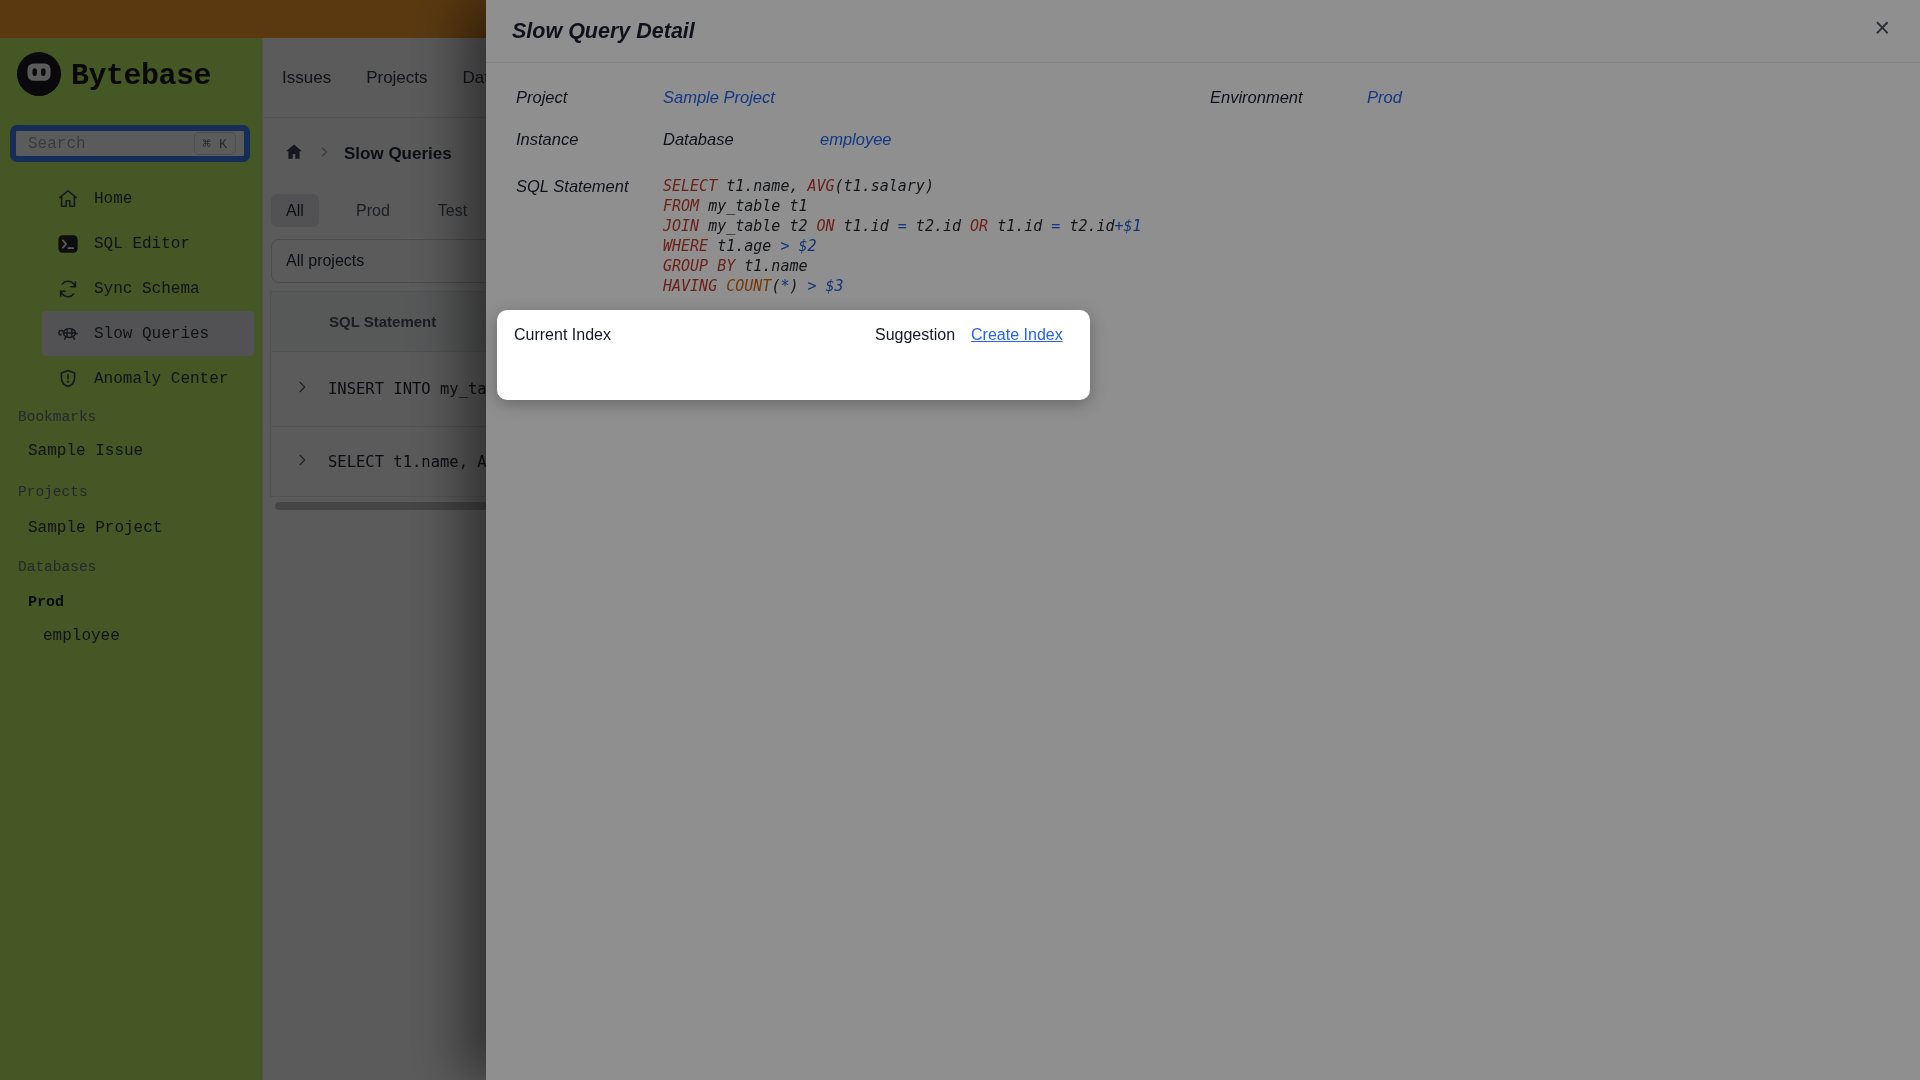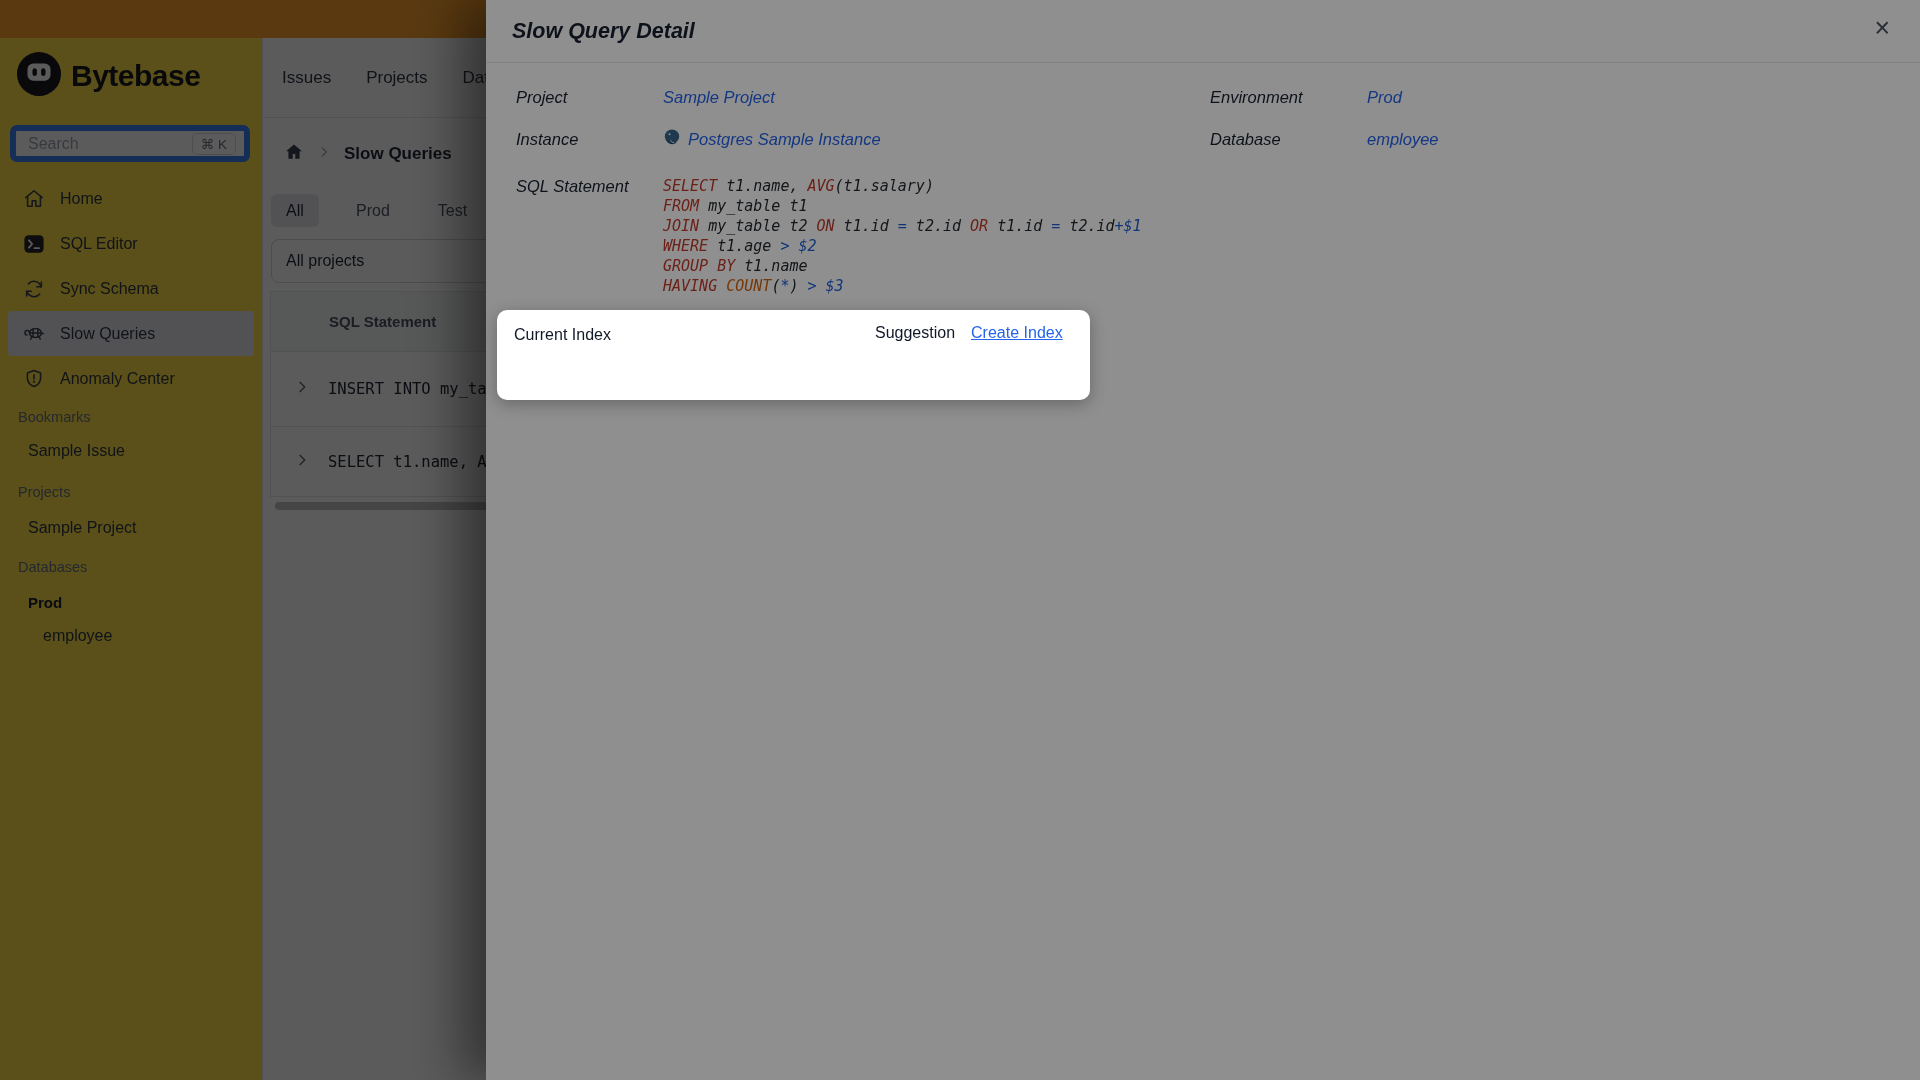--- a/index.html
+++ b/index.html
@@ -6,28 +6,28 @@
   .stage{position:relative;width:1920px;height:1080px;overflow:hidden;background:#fff;
          font-family:"Liberation Sans",sans-serif;-webkit-font-smoothing:antialiased;}
   .mono{font-family:"DejaVu Sans Mono",monospace;}
 
   
   .app{position:absolute;inset:0;z-index:0;}
   .banner{height:38px;background:#FCA130;}
   .chrome{position:absolute;top:38px;left:0;right:0;bottom:0;display:flex;}
 
   
-  .sidebar{width:263px;min-width:263px;background:#fde047;border-right:1px solid #E5E7EB;box-sizing:border-box;}
+  .sidebar{width:263px;min-width:263px;background:#bef264;border-right:1px solid #E5E7EB;box-sizing:border-box;font-family:Liberation Mono, monospace;}
   .logo-row{height:76px;display:flex;align-items:center;padding-left:16px;gap:9px;}
   .logo-text{font-size:30px;font-weight:700;color:#1B1C20;letter-spacing:-0.5px;}
   .search-box{margin:11px 12px 0 10px;height:37px;border:6px solid #3b82f6;border-radius:7px;background:#fff;
               display:flex;align-items:center;padding:0 8px 0 12px;box-sizing:border-box;}
   .search-ph{flex:1;color:#9CA3AF;font-size:16px;}
   .kbd{border:1px solid #D8DBE0;border-radius:5px;padding:2px 8px;font-size:13.5px;color:#6B7280;background:#fff;}
-  .nav-items{margin-top:14px;padding:0 8px;}
+  .nav-items{margin-top:14px;padding:0 8px;margin-left:34px;}
   .s-item{height:45px;display:flex;align-items:center;gap:14px;padding-left:14px;font-size:16px;color:#303846;border-radius:4px;}
   .s-item.active{background:#E5E7EB;}
   .s-icon{width:24px;height:24px;display:flex;align-items:center;justify-content:center;}
   .s-section{padding-left:18px;font-size:14.5px;color:#6B7280;height:26px;display:flex;align-items:center;}
   .s-sub{height:34px;display:flex;align-items:center;padding-left:28px;font-size:16px;color:#303846;}
   .s-sub.env{font-weight:700;font-size:15px;color:#18212F;}
   .s-sub.db{padding-left:43px;}
 
   
   .main{flex:1;display:flex;flex-direction:column;background:#fff;min-width:0;}
@@ -66,21 +66,21 @@
   .m-val{width:547px;display:flex;align-items:center;gap:7px;}
   .m-label2{width:157px;font-size:16.5px;color:#18212F;}
   .m-link{font-size:16.5px;color:#2563EB;text-decoration:none;}
   .sqlrow .m-label{padding-top:8px;}
   .sql-code{font-size:15px;line-height:20px;white-space:pre;padding-top:7px;}
   .tk-kw{color:#C0392B;} .tk-fn{color:#D4620A;} .tk-op{color:#1D5FD6;} .tk-id{color:#24292E;}
   .ov2{position:absolute;inset:0;background:rgba(0,0,0,0.44);z-index:30;}
 
   .index-card{position:absolute;left:497px;top:310px;width:593px;height:90px;background:#fff;border-radius:10px;
               z-index:40;box-shadow:0 4px 16px rgba(0,0,0,0.28);padding:14px 0 0 17px;box-sizing:border-box;}
-  .c-row{display:flex;height:21px;}
+  .c-row{display:flex;height:21px;align-items:center;}
   .c-row2{margin-top:16px;}
   .c-col1{width:361px;display:flex;align-items:center;}
   .c-label{font-size:16px;color:#111827;}
   .c-link{font-size:16px;color:#2563EB;text-decoration:underline;margin-left:16px;cursor:pointer;}
   .c-mono{font-size:15.5px;color:#1F2430;}
 </style>
 </head>
 <body>
 
 <div class="stage">
@@ -252,31 +252,20 @@
             <a class="m-link" href="#">Sample Project</a>
           </span>
         <span class="m-label2">Environment</span>
         <span class="m-val">
             <a class="m-link" href="#">Prod</a>
           </span>
       </div>
 
       <div class="m-row">
         <span class="m-label">Instance</span>
-        <span class="m-val">
-          <span>
-            <svg width="18" height="18" viewBox="0 0 24 24">
-              <ellipse cx="12" cy="11.3" rx="9.6" ry="9.2" fill="#39668C"></ellipse>
-              <path d="M5.2 16.2c1.6 2.8 4.4 4.6 7.4 4.6 1.6 0 3-.5 4.3-1.4" fill="none" stroke="#1F4A6E" stroke-width="1.6" stroke-linecap="round"></path>
-              <circle cx="8.7" cy="8.3" r="1.25" fill="#fff"></circle>
-              <path d="M14.5 19.5c-2.2.3-3.8-.7-3.9-2.6" fill="none" stroke="#fff" stroke-width="1.1" stroke-linecap="round"></path>
-            </svg>
-          </span>
-          <a class="m-link" href="#">Postgres Sample Instance</a>
-        </span>
         <span class="m-label2">Database</span>
         <span class="m-val">
             <a class="m-link" href="#">employee</a>
           </span>
       </div>
 
       <div class="m-row sqlrow">
         <span class="m-label">SQL Statement</span>
         <div class="sql-code mono"><div><span class="tk-kw">SELECT</span><span class="tk-id"> t1.name, </span><span class="tk-kw">AVG</span><span class="tk-id">(t1.salary)</span></div><div><span class="tk-kw">FROM</span><span class="tk-id"> my_table t1</span></div><div><span class="tk-kw">JOIN</span><span class="tk-id"> my_table t2 </span><span class="tk-kw">ON</span><span class="tk-id"> t1.id </span><span class="tk-op">=</span><span class="tk-id"> t2.id </span><span class="tk-kw">OR</span><span class="tk-id"> t1.id </span><span class="tk-op">=</span><span class="tk-id"> t2.id</span><span class="tk-op">+$1</span></div><div><span class="tk-kw">WHERE</span><span class="tk-id"> t1.age </span><span class="tk-op">&gt; $2</span></div><div><span class="tk-kw">GROUP BY</span><span class="tk-id"> t1.name</span></div><div><span class="tk-kw">HAVING</span><span class="tk-id"> </span><span class="tk-fn">COUNT</span><span class="tk-id">(</span><span class="tk-op">*</span><span class="tk-id">) </span><span class="tk-op">&gt; $3</span></div></div>
       </div>

